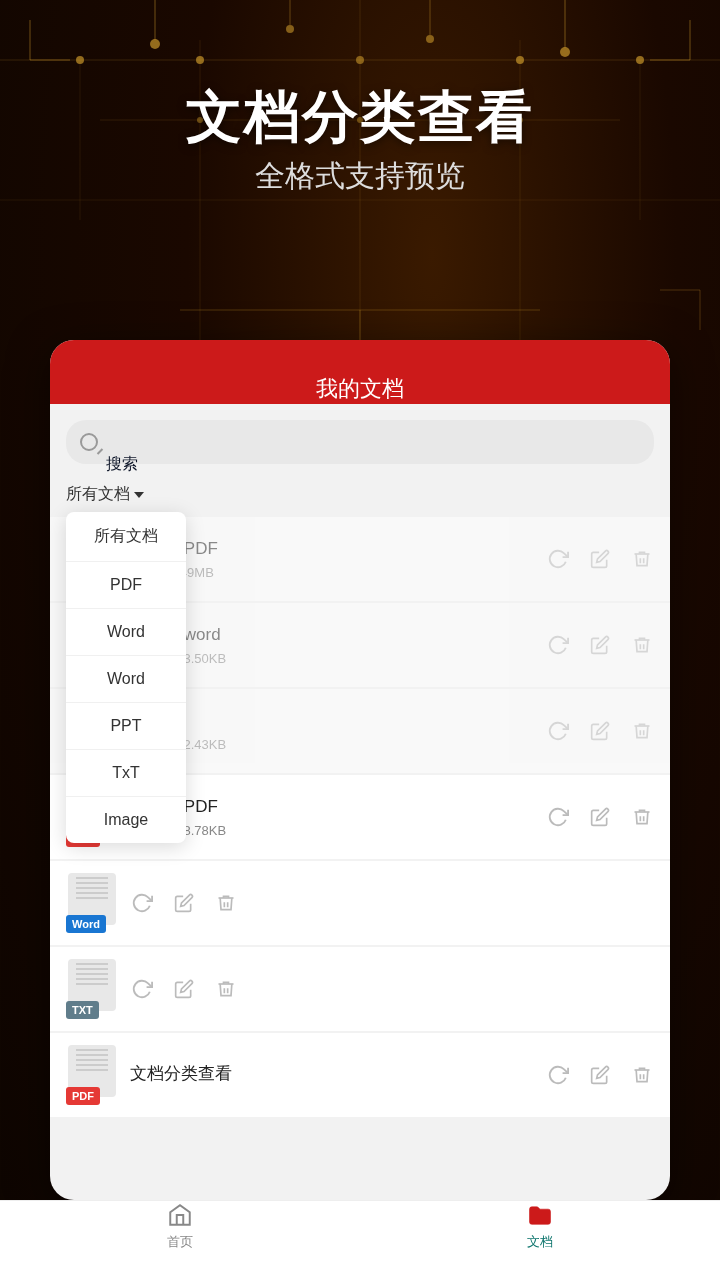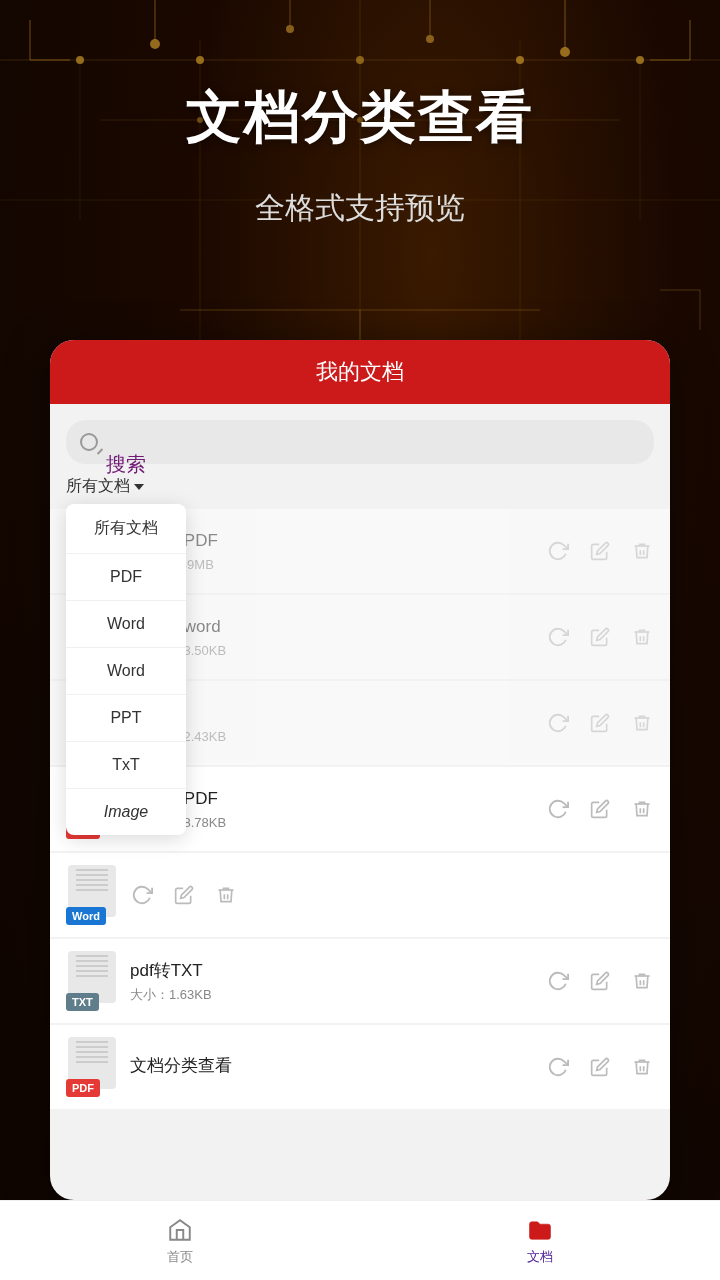--- a/index.html
+++ b/index.html
@@ -40,21 +40,21 @@
     .hero-title {
       font-size: 56px;
       font-weight: 700;
       color: #ffffff;
       letter-spacing: 2px;
       text-shadow: 0 2px 8px rgba(0,0,0,0.5);
     }
     .hero-subtitle {
       font-size: 30px;
       color: #dddddd;
-      margin-top: 32px;
+      margin-top: 0;
       font-weight: 400;
     }
 
     
     .card {
       position: absolute;
       top: 340px;
       left: 50px;
       right: 50px;
       bottom: 80px;
@@ -63,21 +63,21 @@
       z-index: 3;
       overflow: hidden;
       box-shadow: 0 10px 40px rgba(0,0,0,0.5);
     }
 
     
     .card-header {
       background: #cc1a1a;
       height: 64px;
       display: flex;
-      align-items: center;
+      align-items: flex-end;
       justify-content: center;
     }
     .card-header-title {
       color: #fff;
       font-size: 22px;
       font-weight: 500;
     }
 
     
     .search-bar {
@@ -102,28 +102,28 @@
       content: '';
       position: absolute;
       bottom: -6px;
       right: -5px;
       width: 2px;
       height: 7px;
       background: #999;
       transform: rotate(45deg);
     }
     .search-placeholder {
-      color: #701a75;
-      font-size: 20px;
+      color: #0f172a;
+      font-size: 16px;
       margin-top: 44px;
     }
 
     
     .filter-row {
-      margin: 12px 16px 0;
+      margin: 20px 16px 0;
       position: relative;
     }
     .filter-btn {
       display: flex;
       align-items: center;
       gap: 4px;
       font-size: 16px;
       color: #333;
       cursor: pointer;
     }
@@ -150,21 +150,20 @@
     .dropdown-item {
       padding: 14px 20px;
       font-size: 16px;
       color: #333;
       border-bottom: 1px solid #f0f0f0;
       cursor: pointer;
       text-align: center;
     }
     .dropdown-item:last-child {
       border-bottom: none;
-      font-style: italic;
     }
     .dropdown-item.selected {
       color: #333;
       font-weight: 500;
     }
 
     
     .file-list {
       margin-top: 12px;
       overflow-y: auto;
@@ -260,21 +259,21 @@
 
     
     .bottom-nav {
       position: absolute;
       bottom: 0;
       left: 0;
       right: 0;
       height: 80px;
       background: #fff;
       display: flex;
-      align-items: center;
+      align-items: flex-start;
       justify-content: space-around;
       border-top: 1px solid #eee;
       z-index: 5;
     }
     .nav-item {
       display: flex;
       flex-direction: column;
       align-items: center;
       gap: 4px;
       cursor: pointer;
@@ -535,24 +534,20 @@
           </svg>
         </div>
       </div>
     </div>
 
     <div class="file-item">
       <div class="file-icon-wrap">
         <div class="file-page"></div>
         <div class="file-badge badge-txt">TXT</div>
       </div>
-      <div class="file-info">
-        <div class="file-name">pdf转TXT</div>
-        <div class="file-size">大小：1.63KB</div>
-      </div>
       <div class="file-actions">
         <div class="action-icon">
           <svg width="22" height="22" viewBox="0 0 24 24" fill="none" stroke="#bbb" stroke-width="2">
             <path d="M23 4v6h-6"></path>
             <path d="M20.49 15a9 9 0 1 1-2.12-9.36L23 10"></path>
           </svg>
         </div>
         <div class="action-icon">
           <svg width="20" height="20" viewBox="0 0 24 24" fill="none" stroke="#bbb" stroke-width="2">
             <path d="M11 4H4a2 2 0 0 0-2 2v14a2 2 0 0 0 2 2h14a2 2 0 0 0 2-2v-7"></path>
@@ -617,17 +612,17 @@
     <span class="nav-label">首页</span>
   </div>
 
 
   <div class="nav-item active">
     <div class="nav-icon">
       <svg width="28" height="28" viewBox="0 0 24 24" fill="#cc1a1a" stroke="#cc1a1a" stroke-width="0.5">
         <path d="M3 7a2 2 0 0 1 2-2h4.17a2 2 0 0 1 1.41.59l1.42 1.41H19a2 2 0 0 1 2 2v9a2 2 0 0 1-2 2H5a2 2 0 0 1-2-2V7z"></path>
       </svg>
     </div>
-    <span class="nav-label" style="color:#4c1d95">文档</span>
+    <span class="nav-label" style="color:#0f766e">文档</span>
   </div>
 
 
 </div>
 
 </body></html>

